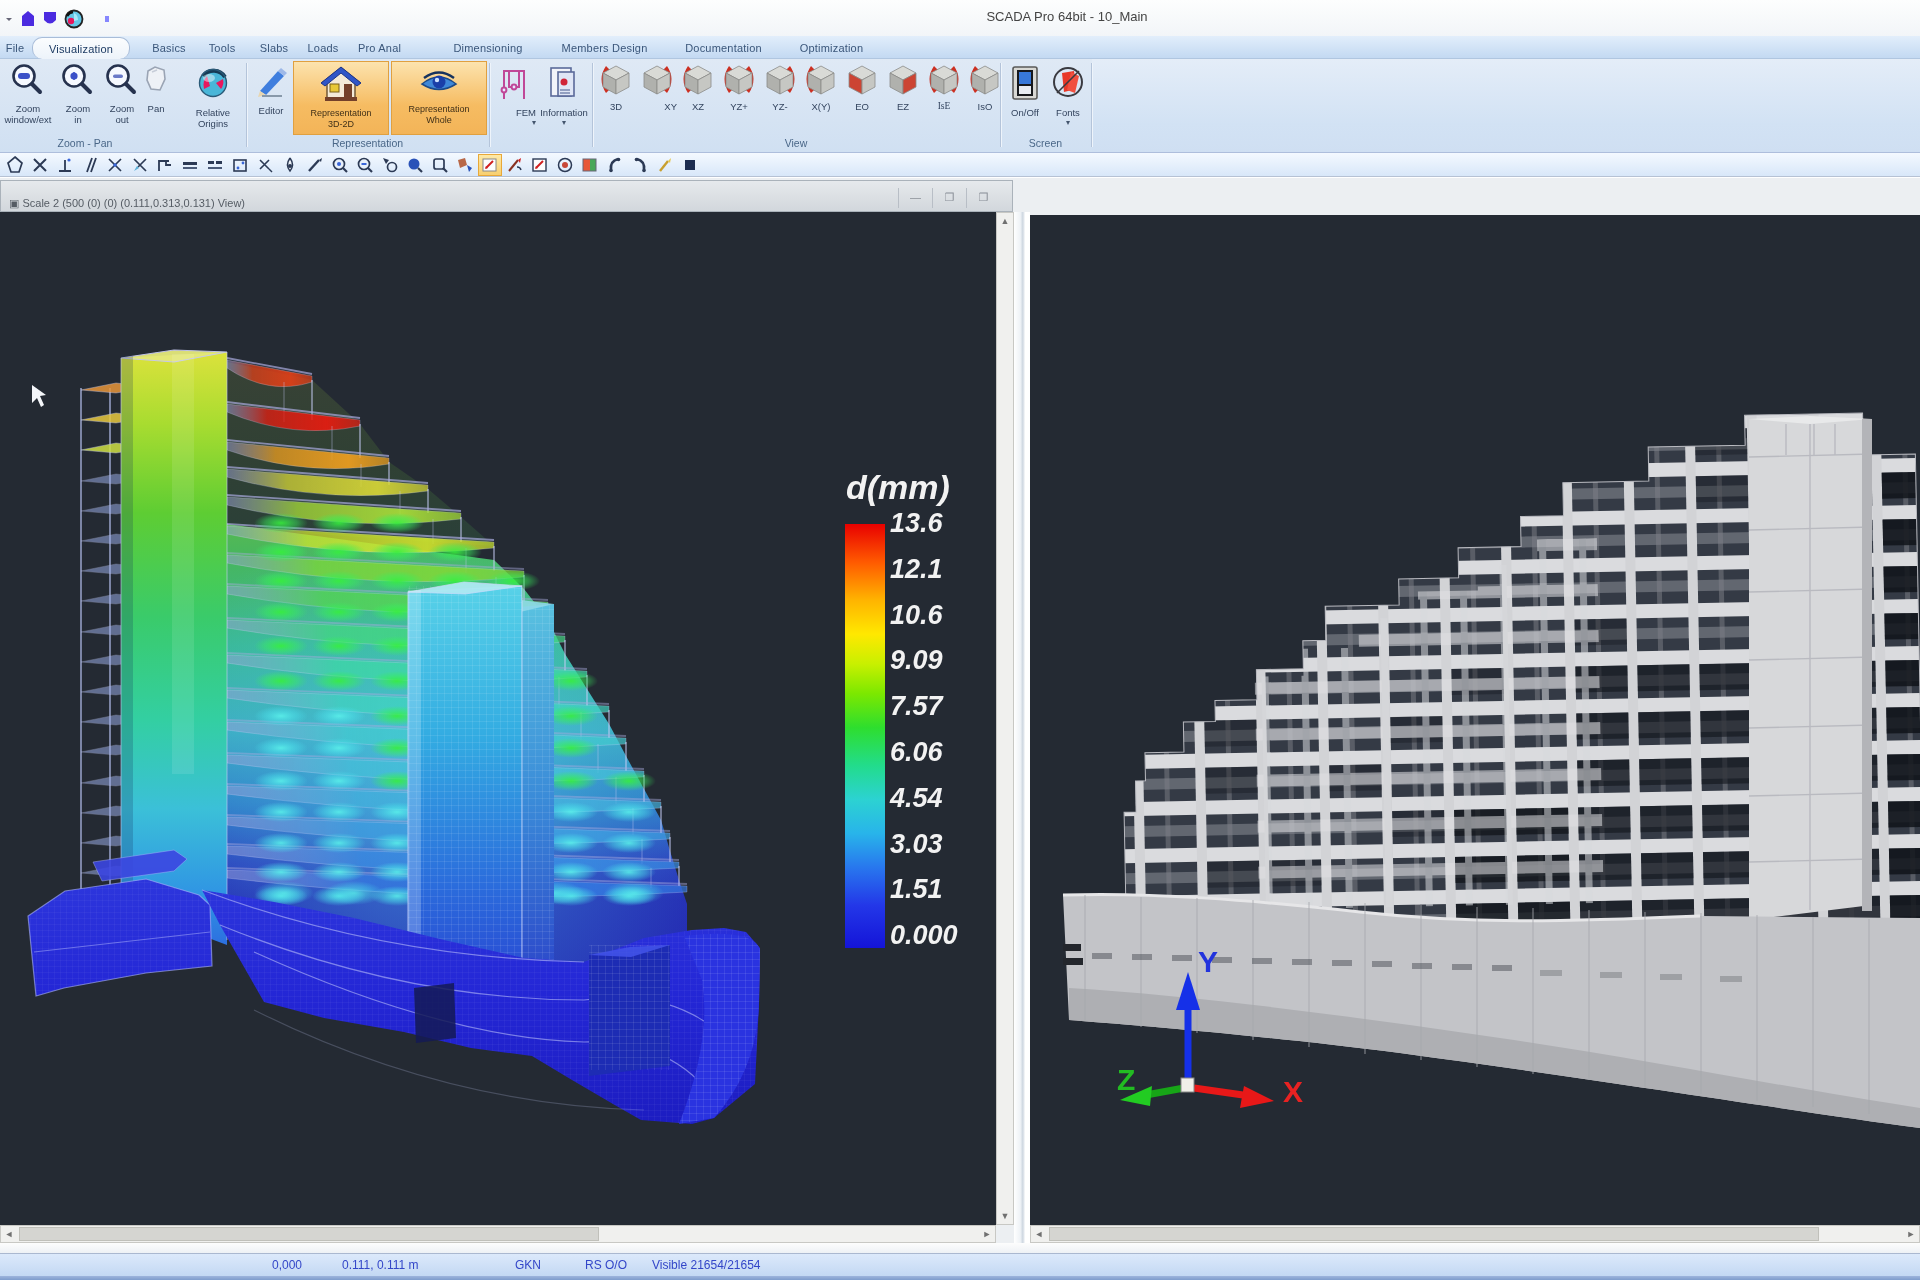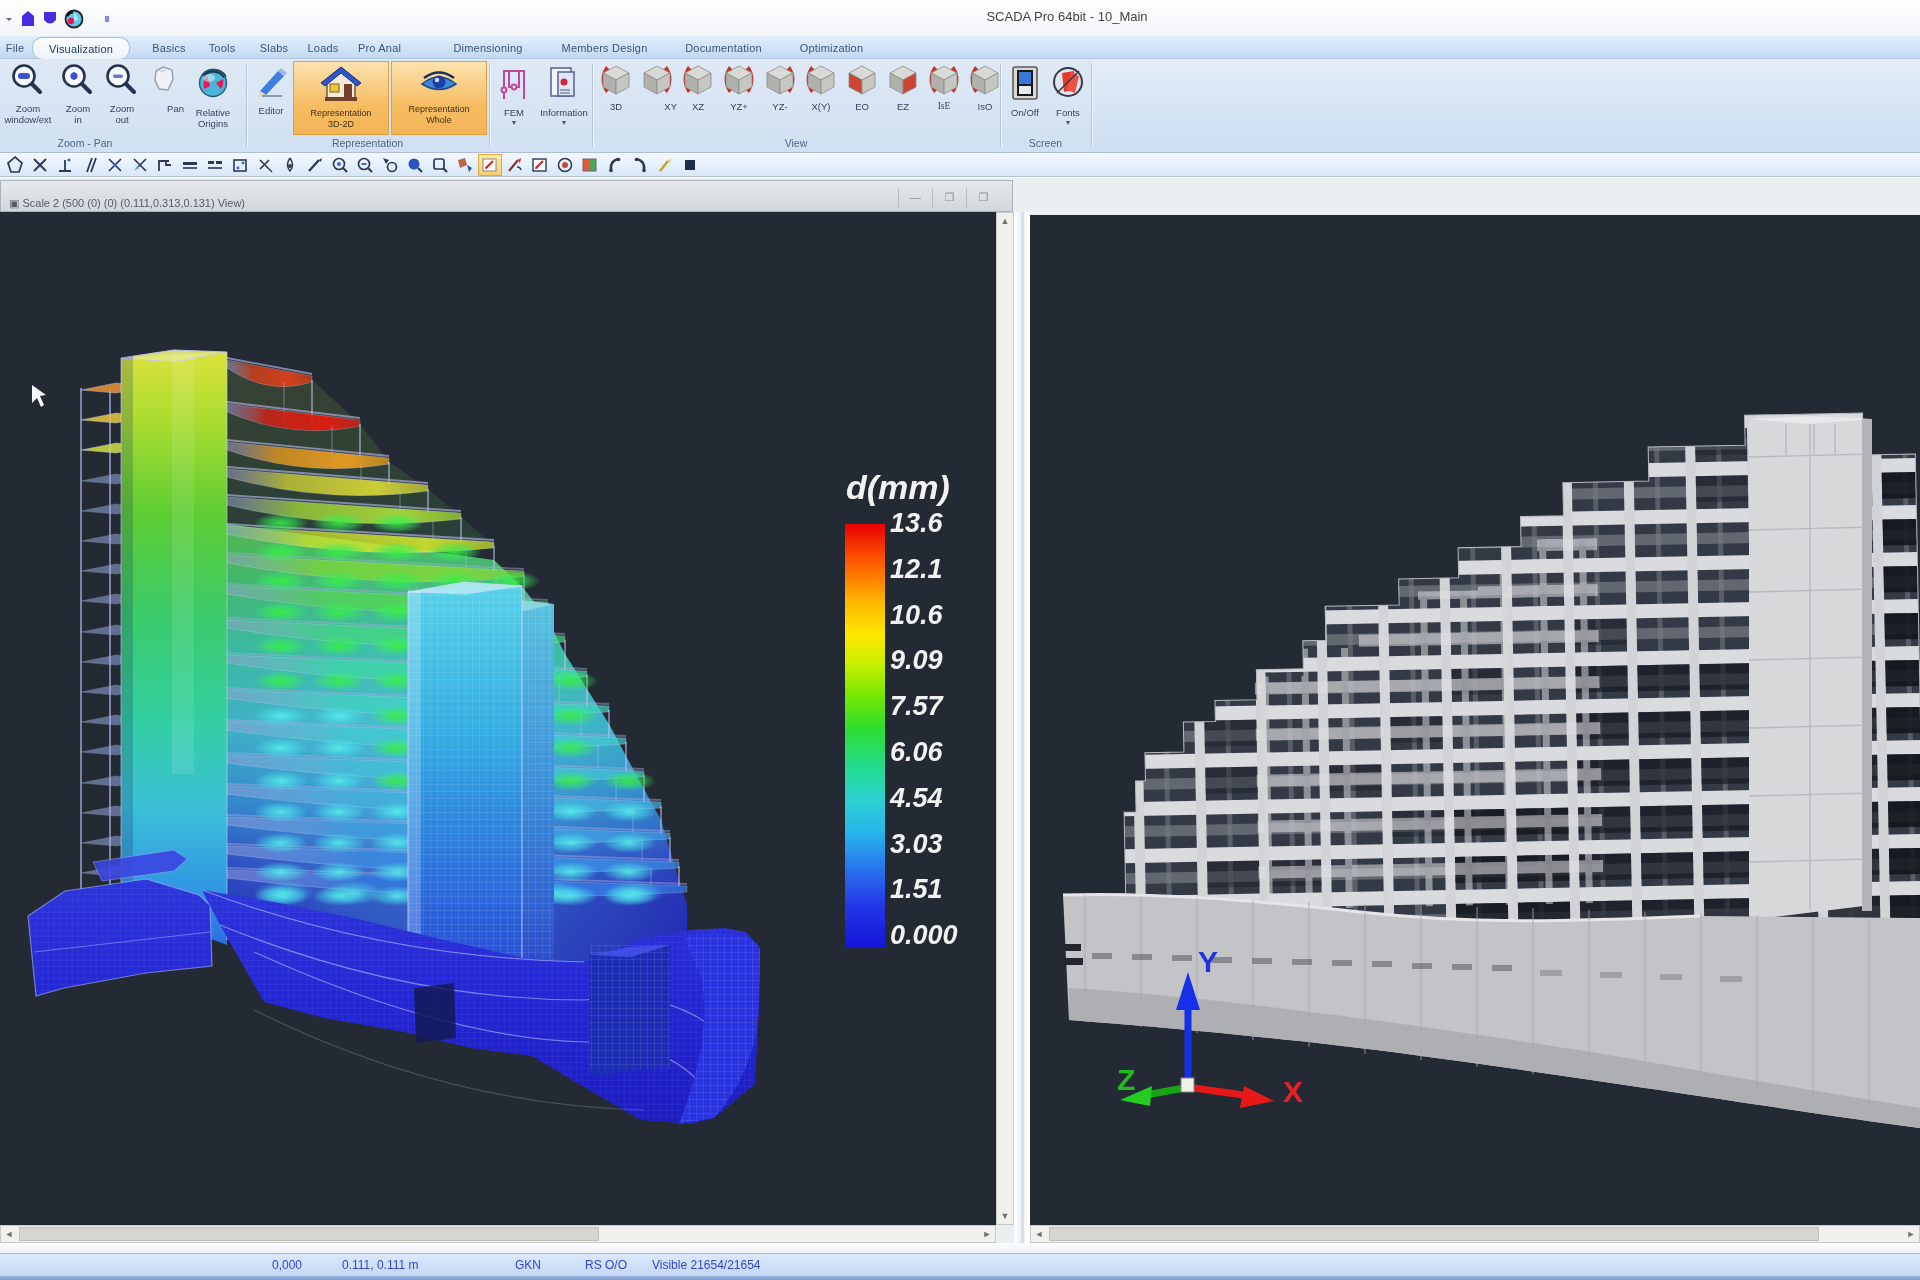--- a/index.html
+++ b/index.html
@@ -129,21 +129,21 @@
           <div class="rlab">Zoom<br>in</div>
         </div>
         <div class="rbtn" style="left:100px;width:44px;">
 <div class="ric" style="width:36px;"><svg width="36" height="36" viewBox="0 0 36 36">
 <circle cx="14" cy="13" r="10.5" fill="#f6f9ff" stroke="#26324e" stroke-width="2.6"></circle>
 <rect x="9" y="11.4" width="10" height="3.6" rx="1.8" fill="#6a7ac8"></rect>
 <line x1="22" y1="21" x2="30" y2="29" stroke="#26324e" stroke-width="4" stroke-linecap="round"></line>
             </svg></div>
           <div class="rlab">Zoom<br>out</div>
         </div>
-        <div class="rbtn" style="left:144px;width:40px;text-align:right;">
+        <div class="rbtn" style="left:136px;width:40px;">
 <div class="ric" style="width:36px;"><svg width="36" height="36" viewBox="0 0 36 36">
 <path d="M10 8 L17 4 L26 7 L27 16 L22 27 L13 26 L9 17 Z" fill="#eef1f6" stroke="#9aa4b4" stroke-width="1.6"></path>
 <path d="M14 9 L19 7" stroke="#c6ccd8" stroke-width="1.5"></path>
             </svg></div>
           <div class="rlab">Pan</div>
         </div>
         <div class="rbtn" style="left:184px;width:58px;">
 <div class="ric" style="width:40px;"><svg width="40" height="40" viewBox="0 0 40 40">
 <circle cx="20" cy="20" r="13.5" fill="#49b6d8"></circle>
 <path d="M10 13 A13.5 13.5 0 0 1 32 14" fill="none" stroke="#163b55" stroke-width="4"></path>
@@ -177,21 +177,21 @@
         <div class="obtn" style="left:391px;width:96px;">
 <div class="ric" style="width:46px;"><svg width="46" height="36" viewBox="0 0 46 36">
 <path d="M6 20 Q23 6 40 20 Q23 31 6 20 Z" fill="#3f88d8" stroke="#1c4a88" stroke-width="1.6"></path>
 <circle cx="23" cy="18" r="6.5" fill="#1a3fa8"></circle>
 <circle cx="21" cy="16" r="2.2" fill="#cfe4ff"></circle>
 <path d="M8 14 Q23 3 38 14" fill="none" stroke="#17335e" stroke-width="2.4"></path>
             </svg></div>
           <div class="rlab">Representation<br>Whole</div>
         </div>
         <div class="gsep" style="left:489px;"></div>
-        <div class="rbtn" style="left:492px;width:44px;">
+        <div class="rbtn" style="left:492px;width:44px;text-align:right;">
 <div class="ric" style="width:34px;"><svg width="34" height="40" viewBox="0 0 34 40">
 <g stroke="#c04898" stroke-width="2" fill="none">
 <path d="M7 36 V8 H27 V36"></path>
                 <path d="M12 8 V24 H22 V8"></path>
 <circle cx="7" cy="27" r="2.4" fill="#e8e8ff"></circle>
                 <circle cx="17" cy="24" r="2.4" fill="#e8e8ff"></circle>
 </g>
             </svg></div>
           <div class="rlab">FEM</div>
           <div class="dd">▾</div>

